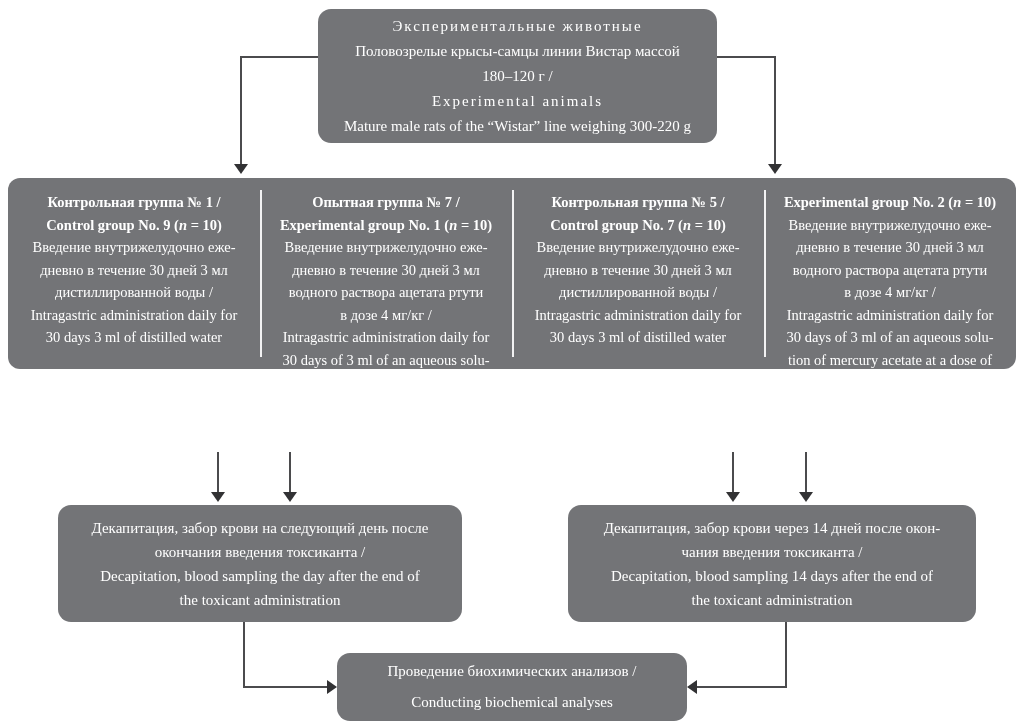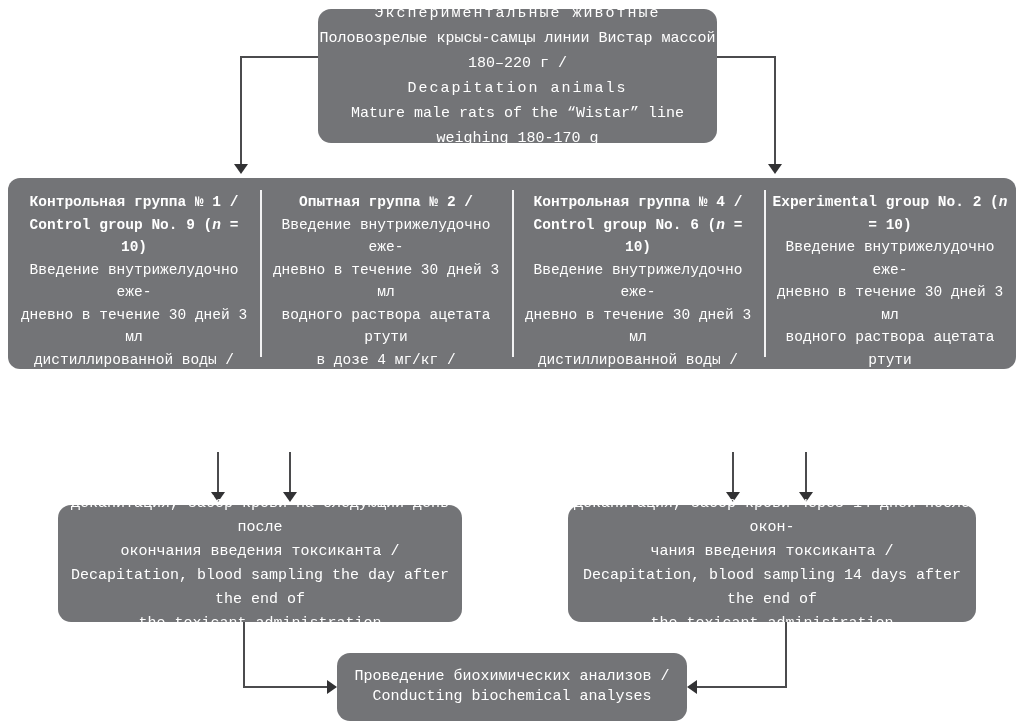--- a/index.html
+++ b/index.html
@@ -1,18 +1,18 @@
 <!DOCTYPE html>
 <html><head>
 <meta charset="utf-8">
 <style>
   html,body{margin:0;padding:0;background:#ffffff;}
   .canvas{
     position:relative;width:1024px;height:726px;background:#ffffff;
-    font-family:Liberation Mono, monospace;color:#ffffff;overflow:hidden;
+    font-family:Liberation Serif, serif;color:#ffffff;overflow:hidden;
   }
   .gbox{
     position:absolute;background:#737477;border-radius:13px;color:#ffffff;
     text-align:center;box-sizing:border-box;
   }
   .multiline{white-space:pre-line;}
   .top-box{
     left:318px;top:9px;width:399px;height:134px;
     display:flex;flex-direction:column;justify-content:center;
     font-size:15px;line-height:25px;
@@ -33,21 +33,21 @@
   .ital{font-style:italic;font-weight:bold;}
   .decap-box{
     top:505px;height:117px;display:flex;flex-direction:column;justify-content:center;
     font-size:15px;line-height:24px;
   }
   .decap-left{left:58px;width:404px;}
   .decap-right{left:568px;width:408px;}
   .final-box{
     left:337px;top:653px;width:350px;height:68px;
     display:flex;flex-direction:column;justify-content:center;
-    font-size:15px;line-height:20px;
+    font-size:15px;line-height:31px;
   }
   .cline{position:absolute;background:#4b4b4d;}
   .arrow-down{
     position:absolute;width:0;height:0;
     border-left:7px solid transparent;border-right:7px solid transparent;
     border-top:10px solid #323234;
   }
   .arrow-right{
     position:absolute;width:0;height:0;
     border-top:7px solid transparent;border-bottom:7px solid transparent;
@@ -60,23 +60,23 @@
   }
 </style>
 </head>
 <body>
 
 <div class="canvas">
 
   <div class="gbox top-box">
     <div class="sp">Экспериментальные животные</div>
     <div>Половозрелые крысы-самцы линии Вистар массой</div>
-    <div>180–220 г /</div>
-    <div class="sp">Decapitation animals</div>
-    <div>Mature male rats of the “Wistar” line weighing 180-170 g</div>
+    <div>180–120 г /</div>
+    <div class="sp">Experimental animals</div>
+    <div>Mature male rats of the “Wistar” line weighing 300-220 g</div>
   </div>
 
   <div class="cline" style="left:241px;top:56px;width:77px;height:2px;"></div>
   <div class="cline" style="left:240px;top:56px;width:2px;height:108px;"></div>
   <div class="arrow-down" style="left:234px;top:164px;"></div>
 
   <div class="cline" style="left:717px;top:56px;width:58px;height:2px;"></div>
   <div class="cline" style="left:774px;top:56px;width:2px;height:108px;"></div>
   <div class="arrow-down" style="left:768px;top:164px;"></div>
 
@@ -89,34 +89,35 @@
       <div class="bold">Контрольная группа № 1 /</div>
       <div class="bold"><span>Control group No. 9 (</span><span class="ital">n</span><span> = 10)</span></div>
       <div class="multiline">Введение внутрижелудочно еже-
 дневно в течение 30 дней 3 мл
 дистиллированной воды /
 Intragastric administration daily for
 30 days 3 ml of distilled water</div>
     </div>
 
     <div class="gcol">
-      <div class="bold">Опытная группа № 2 /</div>
+      <div class="bold">Опытная группа № 7 /</div>
+      <div class="bold"><span>Experimental group No. 1 (</span><span class="ital">n</span><span> = 10)</span></div>
       <div class="multiline">Введение внутрижелудочно еже-
 дневно в течение 30 дней 3 мл
 водного раствора ацетата ртути
 в дозе 4 мг/кг /
 Intragastric administration daily for
 30 days of 3 ml of an aqueous solu-
 tion of mercury acetate at a dose of
 4 mg/kg</div>
     </div>
 
     <div class="gcol">
-      <div class="bold">Контрольная группа № 4 /</div>
-      <div class="bold"><span>Control group No. 6 (</span><span class="ital">n</span><span> = 10)</span></div>
+      <div class="bold">Контрольная группа № 5 /</div>
+      <div class="bold"><span>Control group No. 7 (</span><span class="ital">n</span><span> = 10)</span></div>
       <div class="multiline">Введение внутрижелудочно еже-
 дневно в течение 30 дней 3 мл
 дистиллированной воды /
 Intragastric administration daily for
 30 days 3 ml of distilled water</div>
     </div>
 
     <div class="gcol">
       <div class="bold"><span>Experimental group No. 2 (</span><span class="ital">n</span><span> = 10)</span></div>
       <div class="multiline">Введение внутрижелудочно еже-

